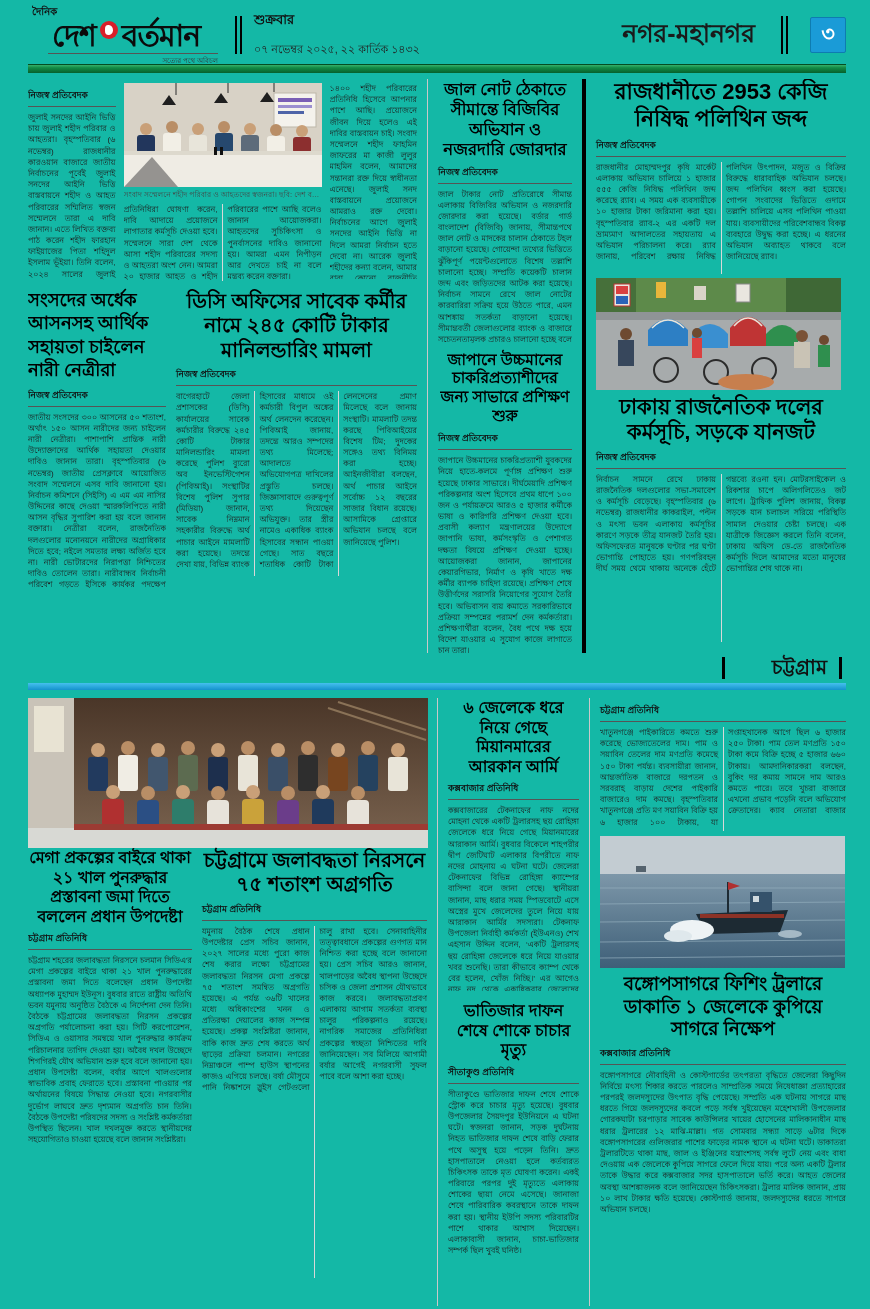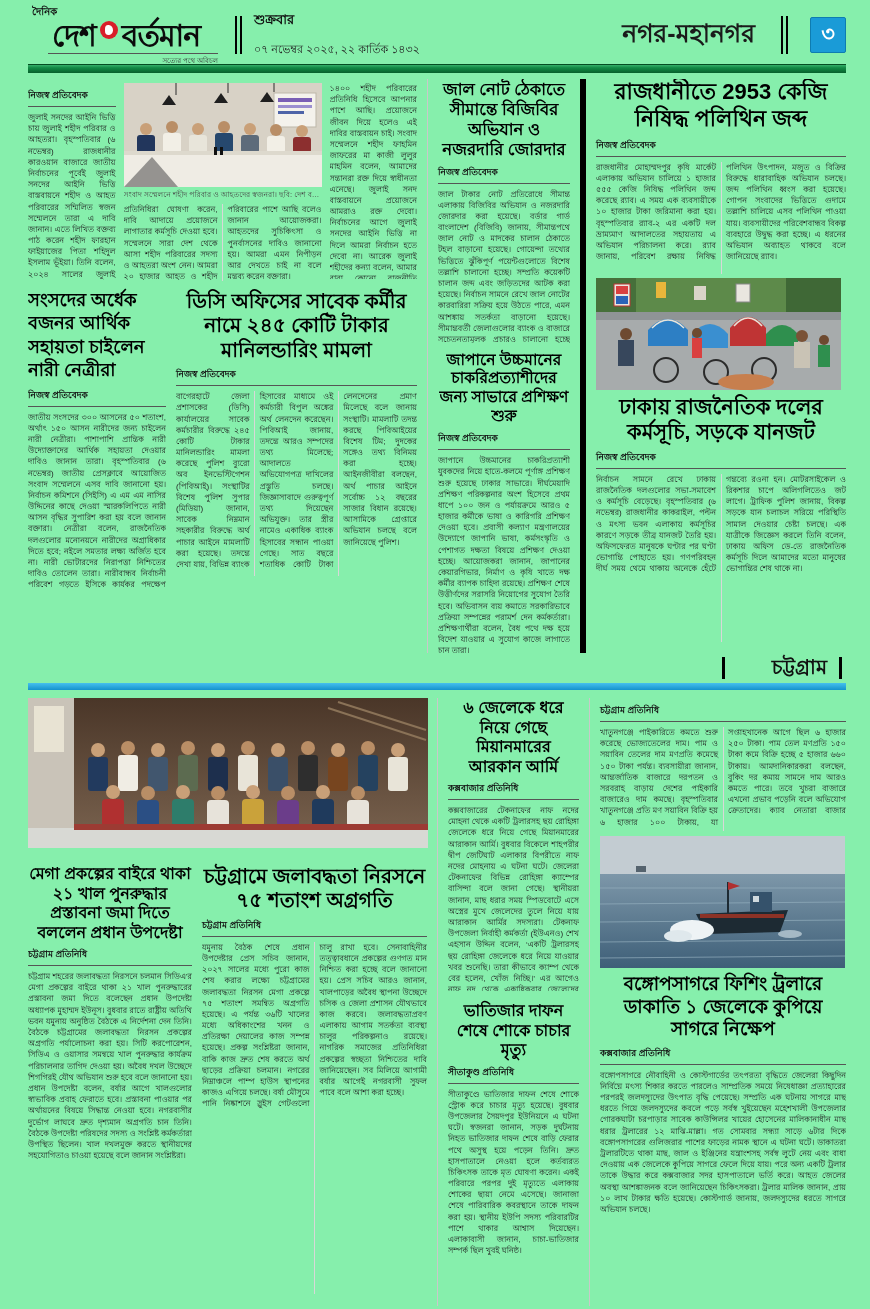--- a/index.html
+++ b/index.html
@@ -1,18 +1,18 @@
 <!DOCTYPE html>
 <html><head>
 <meta charset="utf-8">
 <style>
   * { margin:0; padding:0; box-sizing:border-box; }
   html,body { background:#f2f2f2; }
   body { width:870px; height:1309px; margin:0 auto; font-family:"Liberation Sans","DejaVu Sans",sans-serif; color:#111; overflow:hidden; }
-  .page { width:870px; height:1309px; background:#86efac; padding:8px 24px 6px 28px; position:relative; }
+  .page { width:870px; height:1309px; background:#14b8a6; padding:8px 24px 6px 28px; position:relative; }
 
   
   .masthead { display:flex; align-items:center; height:54px; }
   .brand { width:195px; }
   .brand-pre { font-size:10px; font-weight:700; color:#111; margin-left:4px; }
   .brand-row { display:flex; align-items:flex-start; gap:4px;margin-left:24px; }
   .brand-word { font-size:30px; font-weight:800; color:#0b0b0b; letter-spacing:-1px; line-height:1; }
   .logo-mark { width:18px; height:18px; border-radius:50%; background:#d91e2a; position:relative; flex:0 0 auto; }
   .logo-mark::after { content:""; position:absolute; left:5px; top:4px; width:8px; height:10px; background:#ffffff; border-radius:40% 55% 50% 45%; }
   .brand-tagline { font-size:7px; color:#333; text-align:right; border-top:1px solid #555; margin-top:2px; padding-top:1px; width:170px; margin-left:20px; }
@@ -35,21 +35,21 @@
   .byline { font-size:9px; font-weight:700; color:#111; border-bottom:1px solid #555; padding-bottom:3px; margin:5px 0 5px; }
   .body-text { font-size:8px; line-height:1.4; text-align:justify; color:#1d1d1d; overflow:hidden; }
   .cols-2 { column-count:2; column-gap:10px; column-rule:1px solid #d8d8d8; }
   .cols-3 { column-count:3; column-gap:10px; column-rule:1px solid #d8d8d8; }
   .photo-caption { font-size:7.5px; color:#444; text-align:center; margin-top:2px; overflow:hidden; white-space:nowrap; text-overflow:ellipsis; }
   svg { display:block; }
 
   
   .top-grid { display:grid; grid-template-columns:400px 158px 1fr; column-gap:0; margin-top:6px; height:574px; overflow:hidden; }
   .tg-left { padding-right:10px; border-right:1px solid #c9c9c9; }
-  .tg-mid { padding:0 10px; border-right:6px solid #000000; }
+  .tg-mid { padding:0 10px; border-right:4px solid #000000; }
   .tg-right { padding-left:10px; }
 
   .h-july { font-size:27px; height:80px; }
   .july-row { display:flex; gap:8px; height:198px; margin-top:4px; }
   .july-sidecol { width:92px; overflow:hidden; }
   .july-photo-col { width:198px; display:flex; flex-direction:column; }
   .under-photo { margin-top:3px; flex:1; }
 
   .left-split { display:flex; gap:10px; margin-top:8px; height:284px; }
   .women-art { width:138px; }
@@ -75,21 +75,21 @@
   .vbar { width:3px; height:22px; background:#000; }
   .chatto-label { font-size:20px; font-weight:700;margin-left:35px; }
   .cyan-bar { height:7px; background:linear-gradient(180deg,#45c0ee 0%,#1593cc 100%); }
 
   
   .bottom-grid { display:grid; grid-template-columns:410px 152px 1fr; margin-top:8px; height:608px; overflow:hidden; }
   .bg-left { padding-right:10px; border-right:1px solid #c9c9c9; }
   .bg-mid { padding:0 10px; border-right:1px solid #c9c9c9; }
   .bg-right { padding-left:10px; }
 
-  .bottom-split { display:flex; gap:10px; margin-top:16px; }
+  .bottom-split { display:flex; gap:10px; margin-top:0; }
   .mega-art { width:164px; }
   .h-mega { font-size:16px; }
   .mega-body { height:322px; }
   .progress-art { flex:1; }
   .h-progress { font-size:20px; }
   .progress-body { height:352px; }
 
   .h-fisher { font-size:16px; }
   .fisher-body { height:186px; }
   .h-uncle { font-size:16px; margin-top:10px; }
@@ -183,21 +183,21 @@
           <div class="photo-caption">সংবাদ সম্মেলনে শহীদ পরিবার ও আহতদের স্বজনরা। ছবি: দেশ বর্তমান</div>
           <div class="body-text cols-2 under-photo">প্রতিনিধিরা ঘোষণা করেন, দাবি আদায়ে প্রয়োজনে লাগাতার কর্মসূচি দেওয়া হবে। সম্মেলনে সারা দেশ থেকে আসা শহীদ পরিবারের সদস্য ও আহতরা অংশ নেন। আমরা ২০ হাজার আহত ও শহীদ পরিবারের পাশে আছি বলেও জানান আয়োজকরা। আহতদের সুচিকিৎসা ও পুনর্বাসনের দাবিও জানানো হয়। আমরা এমন নিপীড়ন আর দেখতে চাই না বলে মন্তব্য করেন বক্তারা।</div>
         </div>
         <div class="july-sidecol">
           <div class="body-text" style="height:196px;">১৪০০ শহীদ পরিবারের প্রতিনিধি হিসেবে আপনার পাশে আছি। প্রয়োজনে জীবন দিয়ে হলেও এই দাবির বাস্তবায়ন চাই। সংবাদ সম্মেলনে শহীদ ফাহমিন জাফরের মা কাজী লুলুর মাহমিন বলেন, আমাদের সন্তানরা রক্ত দিয়ে স্বাধীনতা এনেছে। জুলাই সনদ বাস্তবায়নে প্রয়োজনে আমরাও রক্ত দেবো। নির্বাচনের আগে জুলাই সনদের আইনি ভিত্তি না দিলে আমরা নির্বাচন হতে দেবো না। আরেক জুলাই শহীদের কন্যা বলেন, আমার বাবা কোনো রাজনীতি করতেন না; তবুও গুলিতে প্রাণ হারান। আমরা বিচার ও স্বীকৃতি দুটোই চাই।</div>
         </div>
       </div>
 
       <div class="left-split">
         <div class="women-art">
-          <h2 class="headline h-women">সংসদের অর্ধেক বজনর আর্থিক সহায়তা চাইলেন নারী নেত্রীরা</h2>
+          <h2 class="headline h-women">সংসদের অর্ধেক আসনসহ আর্থিক সহায়তা চাইলেন নারী নেত্রীরা</h2>
           <div class="byline">নিজস্ব প্রতিবেদক</div>
           <div class="body-text women-body">জাতীয় সংসদের ৩০০ আসনের ৫০ শতাংশ, অর্থাৎ ১৫০ আসন নারীদের জন্য চাইলেন নারী নেত্রীরা। পাশাপাশি প্রান্তিক নারী উদ্যোক্তাদের আর্থিক সহায়তা দেওয়ার দাবিও জানান তারা। বৃহস্পতিবার (৬ নভেম্বর) জাতীয় প্রেসক্লাবে আয়োজিত সংবাদ সম্মেলনে এসব দাবি জানানো হয়। নির্বাচন কমিশনে (সিইসি) এ এম এম নাসির উদ্দিনের কাছে দেওয়া স্মারকলিপিতে নারী আসন বৃদ্ধির সুপারিশ করা হয় বলে জানান বক্তারা। নেত্রীরা বলেন, রাজনৈতিক দলগুলোর মনোনয়নে নারীদের অগ্রাধিকার দিতে হবে; নইলে সমতার লক্ষ্য অর্জিত হবে না। নারী ভোটারদের নিরাপত্তা নিশ্চিতের দাবিও তোলেন তারা। নারীবান্ধব নির্বাচনী পরিবেশ গড়তে ইসিকে কার্যকর পদক্ষেপ নিতে হবে বলে মত দেন নেত্রীরা।</div>
         </div>
         <div class="dc-art">
           <h2 class="headline h-dc">ডিসি অফিসের সাবেক কর্মীর নামে ২৪৫ কোটি টাকার মানিলন্ডারিং মামলা</h2>
           <div class="byline">নিজস্ব প্রতিবেদক</div>
           <div class="body-text cols-3 dc-body">বাগেরহাটে জেলা প্রশাসকের (ডিসি) কার্যালয়ের সাবেক কর্মচারীর বিরুদ্ধে ২৪৫ কোটি টাকার মানিলন্ডারিং মামলা করেছে পুলিশ ব্যুরো অব ইনভেস্টিগেশন (পিবিআই)। সংস্থাটির বিশেষ পুলিশ সুপার (মিডিয়া) জানান, সাবেক নিম্নমান সহকারীর বিরুদ্ধে অর্থ পাচার আইনে মামলাটি করা হয়েছে। তদন্তে দেখা যায়, বিভিন্ন ব্যাংক হিসাবের মাধ্যমে ওই কর্মচারী বিপুল অঙ্কের অর্থ লেনদেন করেছেন। পিবিআই জানায়, তদন্তে আরও সম্পদের তথ্য মিলেছে; আদালতে অভিযোগপত্র দাখিলের প্রস্তুতি চলছে। জিজ্ঞাসাবাদে গুরুত্বপূর্ণ তথ্য দিয়েছেন অভিযুক্ত। তার স্ত্রীর নামেও একাধিক ব্যাংক হিসাবের সন্ধান পাওয়া গেছে। সাত বছরে শতাধিক কোটি টাকা লেনদেনের প্রমাণ মিলেছে বলে জানায় সংস্থাটি। মামলাটি তদন্ত করছে পিবিআইয়ের বিশেষ টিম; দুদকের সঙ্গেও তথ্য বিনিময় করা হচ্ছে। আইনজীবীরা বলছেন, অর্থ পাচার আইনে সর্বোচ্চ ১২ বছরের সাজার বিধান রয়েছে। আসামিকে গ্রেপ্তারে অভিযান চলছে বলে জানিয়েছে পুলিশ।</div>
         </div>
       </div>
     </div>

